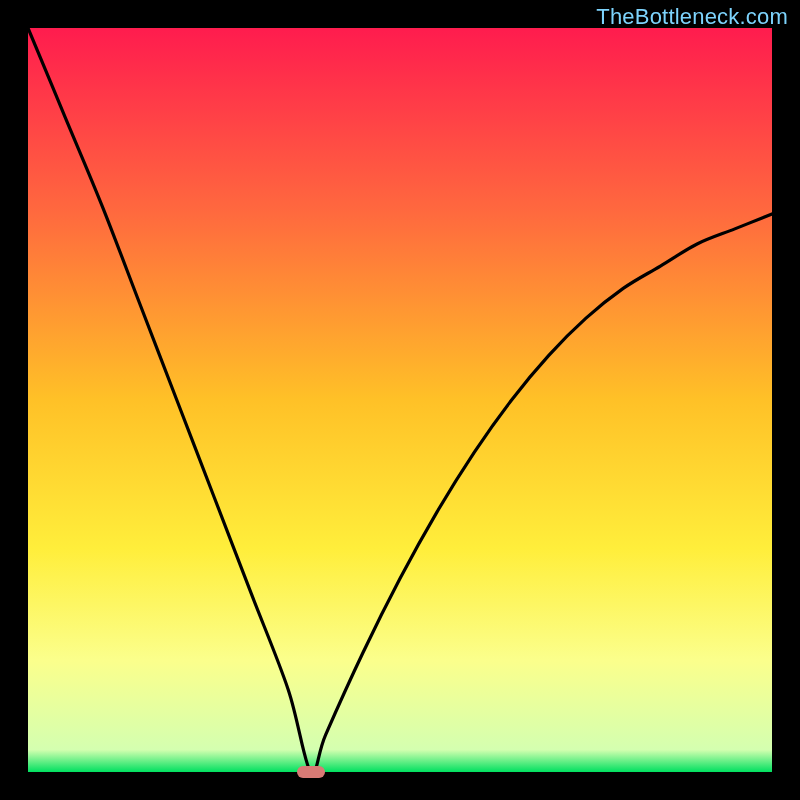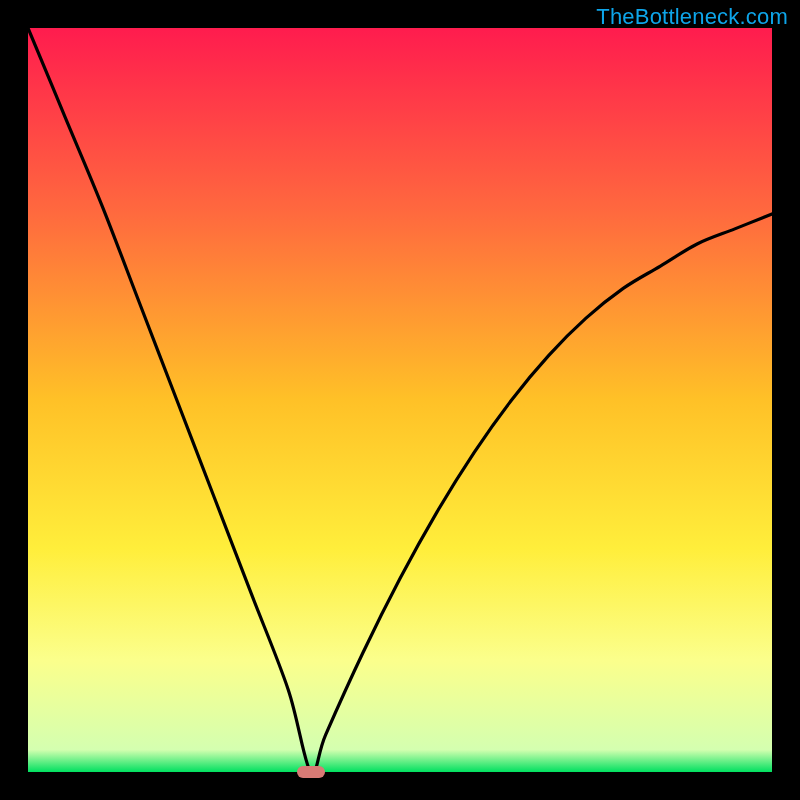--- a/index.html
+++ b/index.html
@@ -29,21 +29,21 @@
     inset: 0;
   }
   .curve-svg {
     position: absolute;
     inset: 0;
   }
   .watermark {
     position: absolute;
     top: 4px;
     right: 12px;
-    color: #0ea5e9;
+    color: #7dd3fc;
     font-size: 22px;
     letter-spacing: 0.2px;
     user-select: none;
   }
   .marker {
     position: absolute;
     width: 28px;
     height: 12px;
     border-radius: 6px;
     background: #d87a75;

